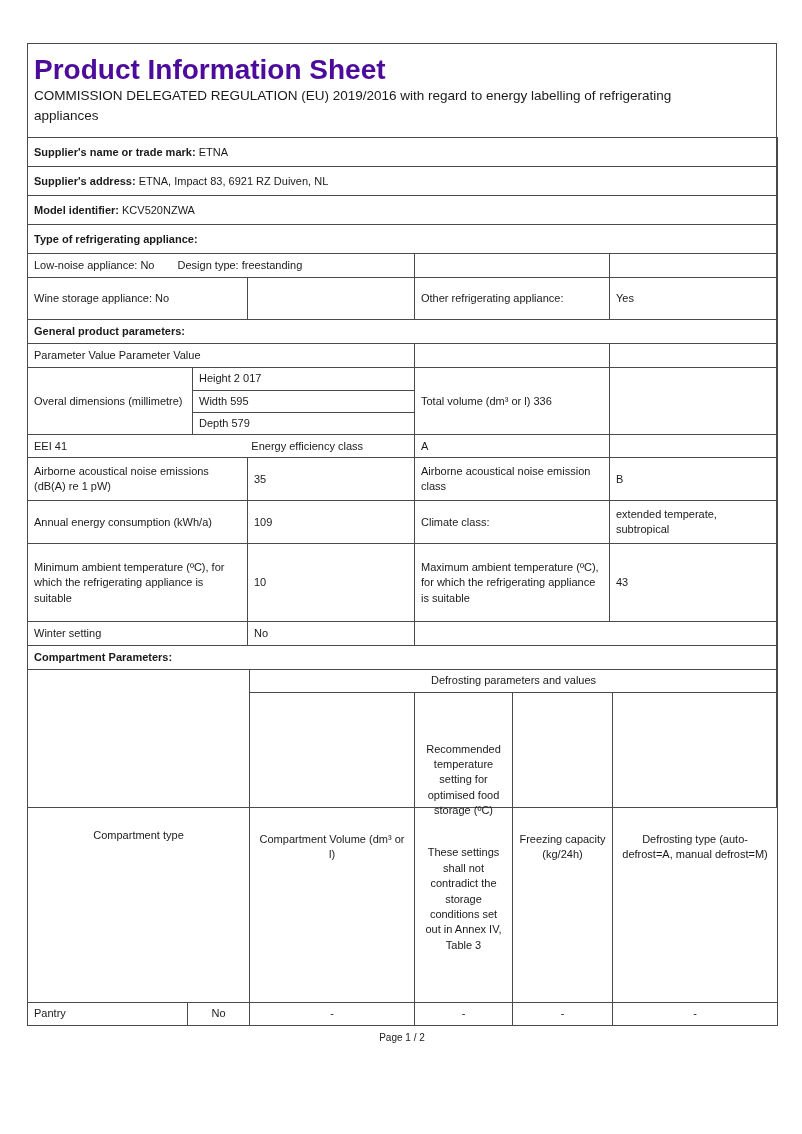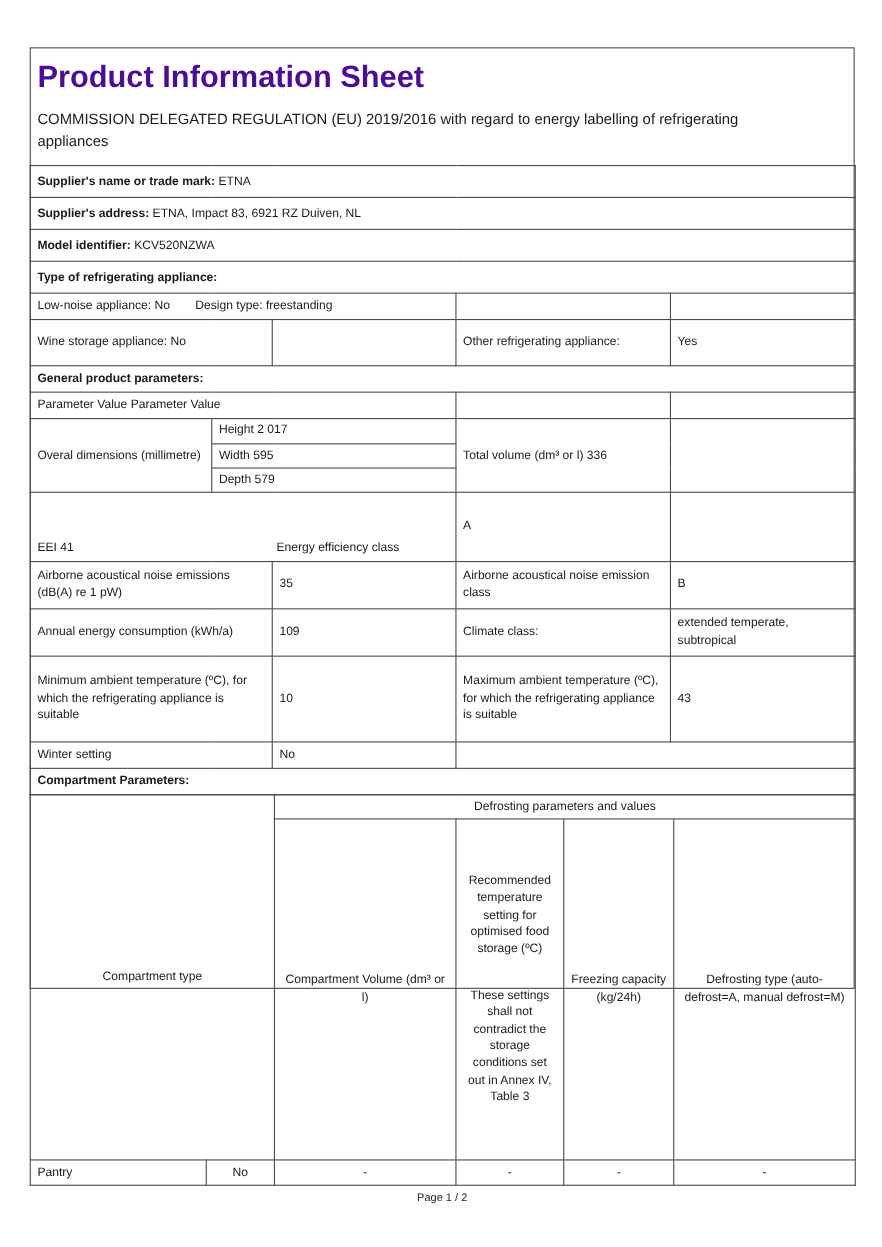--- a/index.html
+++ b/index.html
@@ -5,35 +5,35 @@
   * { box-sizing: border-box; margin: 0; padding: 0; }
   html, body { width: 802px; height: 1134px; background: #ffffff; }
   body {
     position: relative;
     font-family: "Liberation Sans", "DejaVu Sans", sans-serif;
     color: #1a1a1a;
   }
   .sheet {
     position: absolute;
     left: 27px; top: 43px;
-    width: 750px; height: 856px;
+    width: 750px; height: 765px;
     border: 1px solid var(--border-color, #4a4a4a);
     background: #ffffff;
     display: flex;
     flex-direction: column;
   }
   .header { padding: 10px 6px 12px 6px; }
   .title {
     font-size: 28px;
     font-weight: 700;
     color: var(--title-color, #4c0b9b);
     line-height: 1.15;
   }
   .subtitle {
-    margin-top: 13px;
+    margin-top: 0;
     font-size: 13.5px;
     line-height: 1.45;
     max-width: 700px;
   }
   table.tbl {
     border-collapse: collapse;
     table-layout: fixed;
     width: calc(100% + 2px);
     margin-left: -1px;
   }
@@ -42,21 +42,21 @@
     border: 1px solid var(--border-color, #4a4a4a);
     font-size: 11px;
     line-height: 1.4;
     padding: 3px 6px;
     vertical-align: middle;
     overflow-wrap: break-word;
   }
   .b { font-weight: 700; }
   .center { text-align: center; }
   .gap { margin-left: 20px; }
-  .split { display: flex; justify-content: space-between; padding-right: 45px; margin-top: 40px; }
+  .split { display: flex; justify-content: space-between; padding-right: 45px; }
   .temp-header { padding: 6px 4px; line-height: 1.5; }
   .temp-header p + p { margin-top: 27px; }
   tr.rh29 td { height: 29px; }
   tr.rh24 td { height: 24px; }
   tr.rh23 td { height: 23px; }
   tr.rh22 td { height: 22px; }
   tr.rh42 td { height: 42px; }
   tr.rh43 td { height: 43px; }
   tr.rh78 td { height: 78px; }
   tr.rh310 td { height: 310px; }

